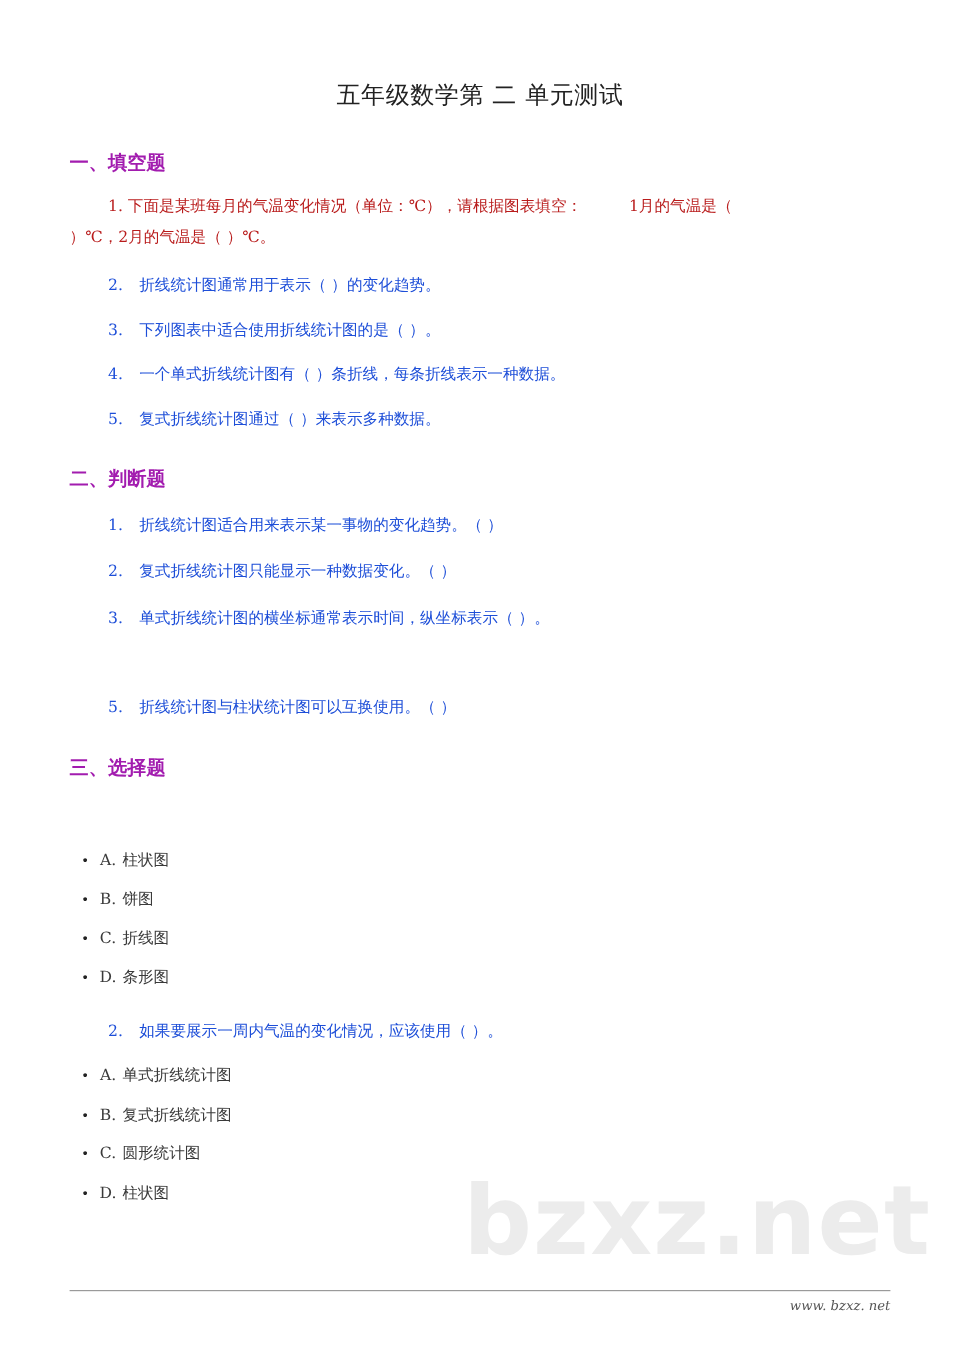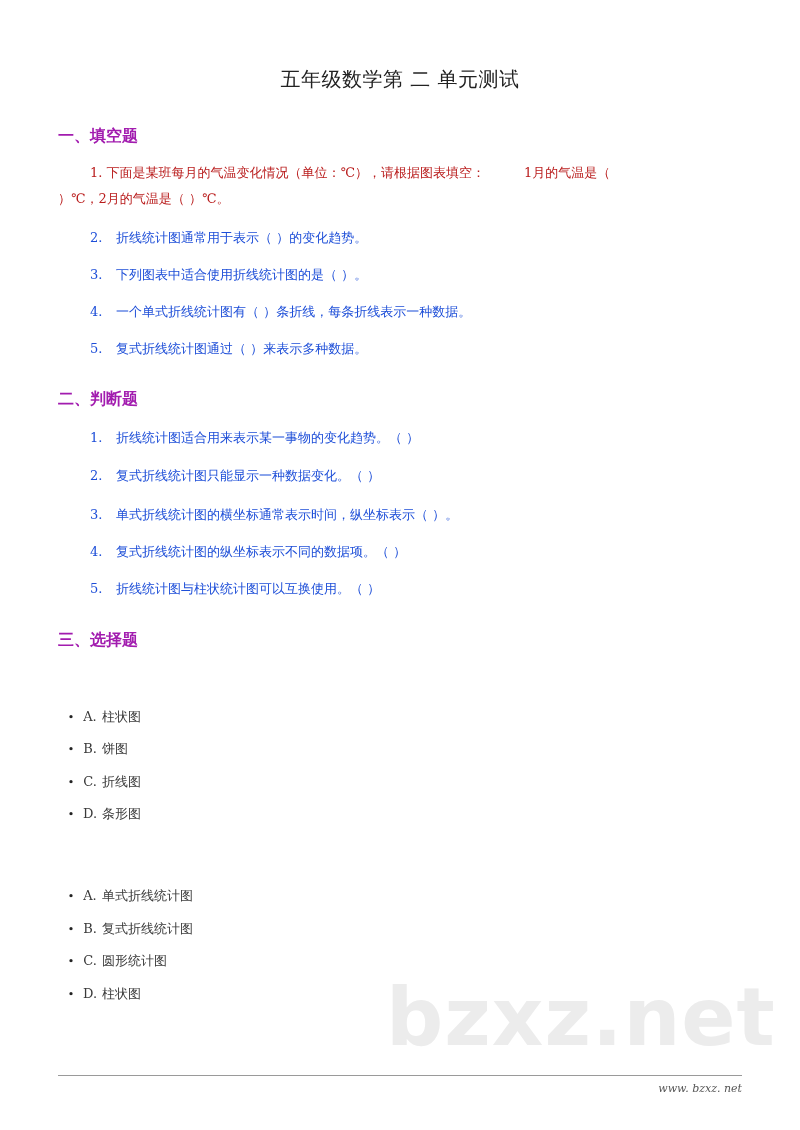--- a/index.html
+++ b/index.html
@@ -67,42 +67,42 @@
 
   <div class="q" style="top:429px;">
     <span class="num">1.</span><span>折线统计图适合用来表示某一事物的变化趋势。（ ）</span>
   </div>
   <div class="q" style="top:467px;">
     <span class="num">2.</span><span>复式折线统计图只能显示一种数据变化。（ ）</span>
   </div>
   <div class="q" style="top:506px;">
     <span class="num">3.</span><span>单式折线统计图的横坐标通常表示时间，纵坐标表示（ ）。</span>
   </div>
-  <div class="q" style="top:543px;">
-    <span class="num">4.</span><span>复式折线统计图的纵坐标表示不同的数据项。（ ）</span>
-  </div>
   <div class="q" style="top:580px;">
     <span class="num">5.</span><span>折线统计图与柱状统计图可以互换使用。（ ）</span>
   </div>
 
   <div class="section-heading" style="top:630px;">三、选择题</div>
 
   <div class="opt" style="top:708px;">
     <span class="bullet">•</span><span class="letter">A.</span><span>柱状图</span>
   </div>
   <div class="opt" style="top:740px;">
     <span class="bullet">•</span><span class="letter">B.</span><span>饼图</span>
   </div>
   <div class="opt" style="top:773px;">
     <span class="bullet">•</span><span class="letter">C.</span><span>折线图</span>
   </div>
   <div class="opt" style="top:805px;">
     <span class="bullet">•</span><span class="letter">D.</span><span>条形图</span>
   </div>
 
+  <div class="q" style="top:850px;">
+    <span class="num">2.</span><span>如果要展示一周内气温的变化情况，应该使用（ ）。</span>
+  </div>
   <div class="opt" style="top:887px;">
     <span class="bullet">•</span><span class="letter">A.</span><span>单式折线统计图</span>
   </div>
   <div class="opt" style="top:920px;">
     <span class="bullet">•</span><span class="letter">B.</span><span>复式折线统计图</span>
   </div>
   <div class="opt" style="top:952px;">
     <span class="bullet">•</span><span class="letter">C.</span><span>圆形统计图</span>
   </div>
   <div class="opt" style="top:985px;">

